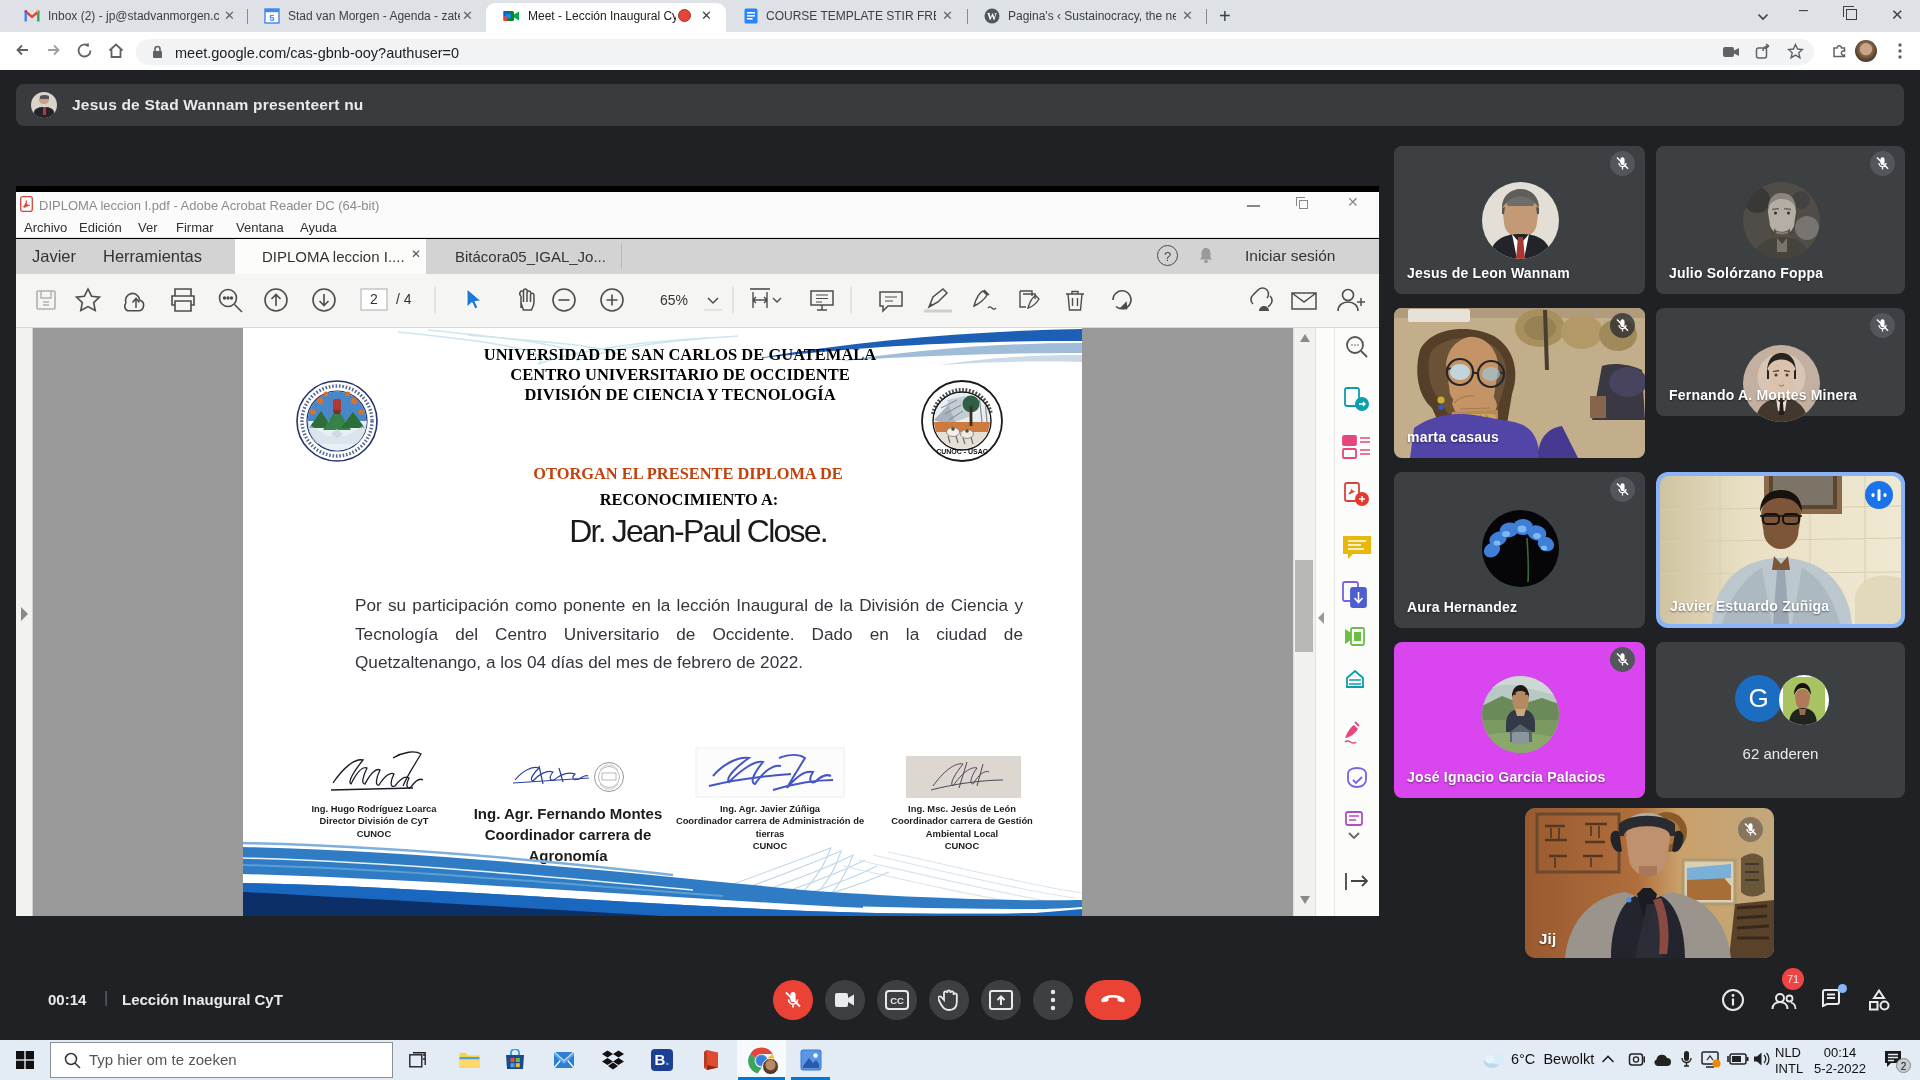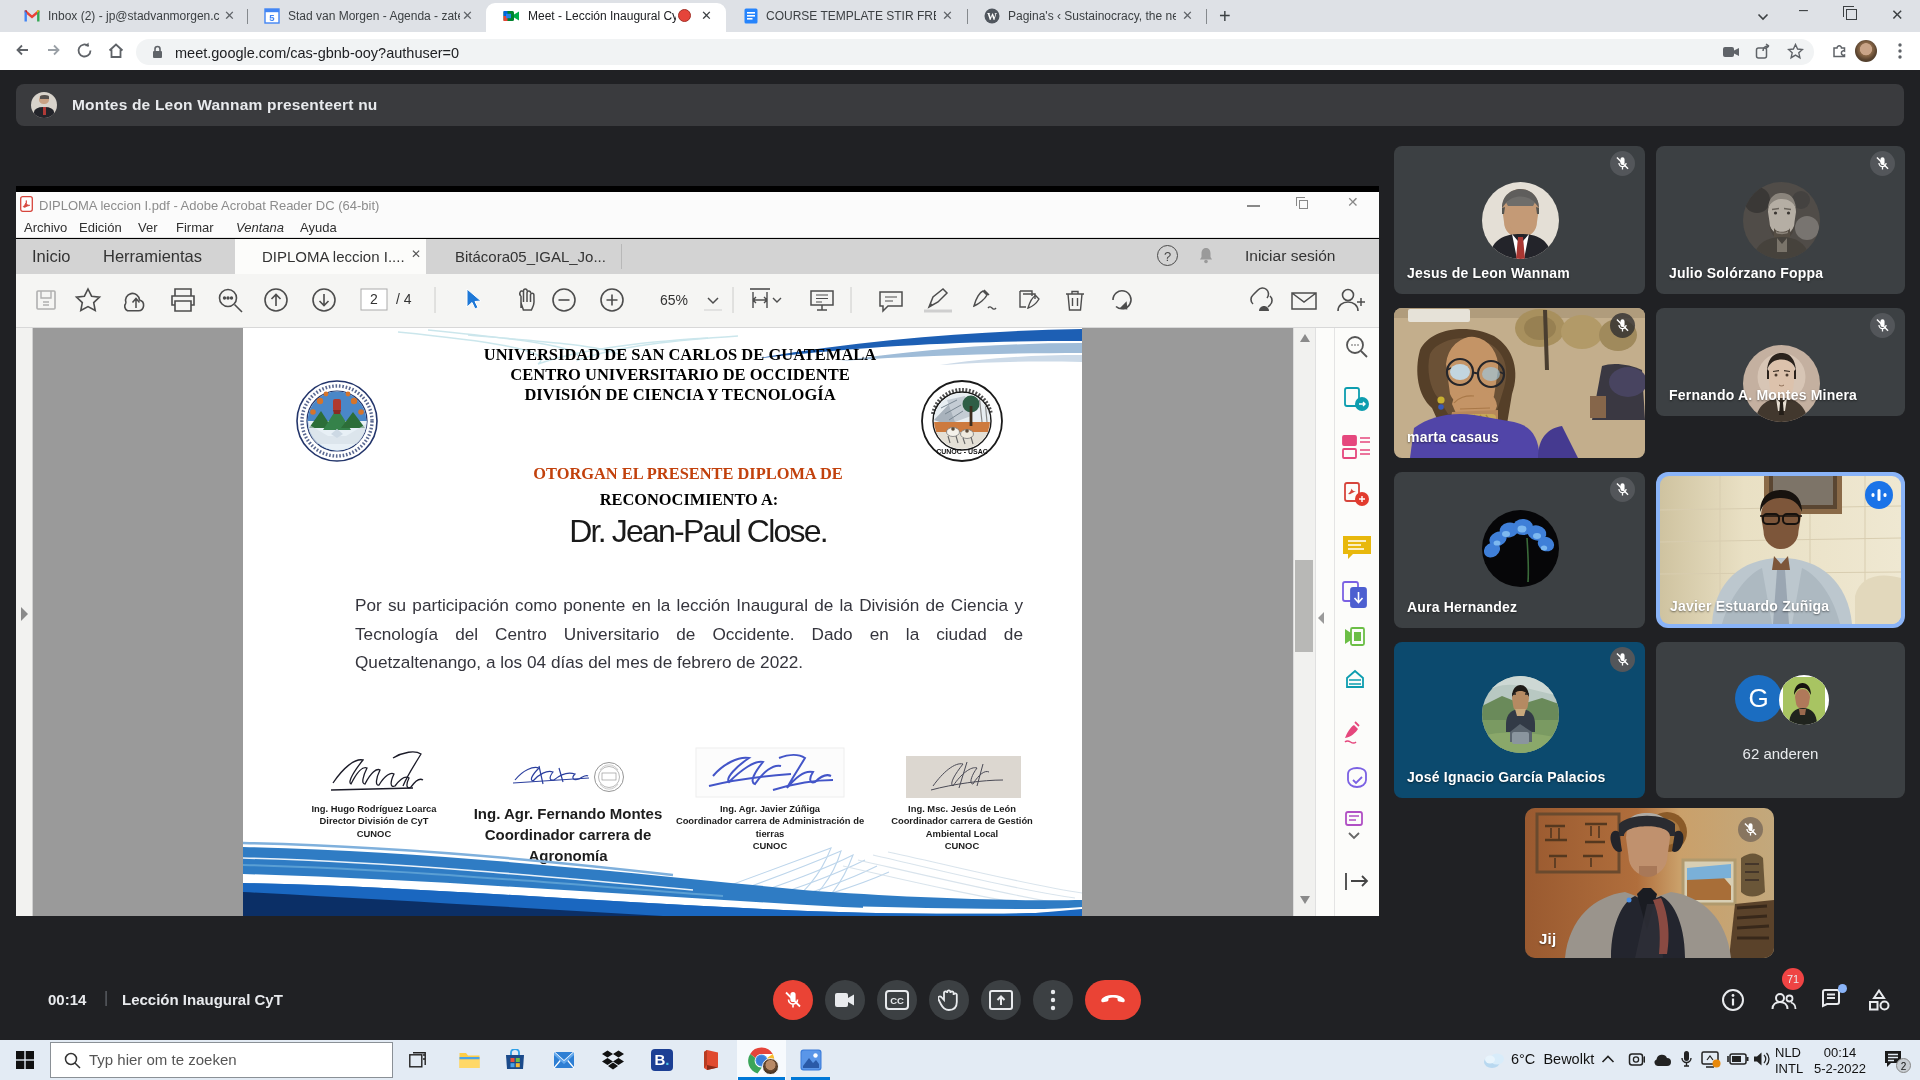--- a/index.html
+++ b/index.html
@@ -132,21 +132,21 @@
   <div class="abs" style="left:0;top:70px;width:1920px;height:970px;background:#202124;"></div>
 
   <div class="abs" style="left:16px;top:84px;width:1888px;height:42px;background:#3A3B3E;border-radius:8px;"></div>
   <div id="banner">
     <div class="abs" style="left:31px;top:92px;width:26px;height:26px;border-radius:50%;overflow:hidden;background:#D8D3CB;">
       <div class="abs" style="left:8px;top:3px;width:10px;height:9px;border-radius:50% 50% 45% 45%;background:#c8a184;"></div>
       <div class="abs" style="left:8.5px;top:3px;width:9px;height:4px;border-radius:45% 45% 0 0;background:#55514e;"></div>
       <div class="abs" style="left:3px;top:15px;width:20px;height:11px;border-radius:45% 45% 0 0;background:#23242a;"></div>
       <div class="abs" style="left:11.5px;top:15px;width:3px;height:8px;background:#B03A37;"></div>
     </div>
-    <div class="abs" style="left:72px;top:96px;font-size:15.5px;font-weight:bold;color:#E8EAED;letter-spacing:.2px;">Montes de Leon Wannam presenteert nu</div>
+    <div class="abs" style="left:72px;top:96px;font-size:15.5px;font-weight:bold;color:#E8EAED;letter-spacing:.2px;">Jesus de Stad Wannam presenteert nu</div>
   </div>
 
   <div class="abs" style="left:16px;top:186px;width:1363px;height:730px;background:#000;"></div>
   <div id="adobe">
 
     <div class="abs" style="left:16px;top:192px;width:1363px;height:26px;background:#FBFBFB;"></div>
     <svg class="abs" style="left:20px;top:196px;" width="13" height="16" viewBox="0 0 13 16">
       <rect x="0.7" y="0.7" width="11.6" height="14.6" rx="2" fill="#fff" stroke="#D6453C" stroke-width="1.3"></rect>
       <path d="M3.2,10.5 C4.5,9.8 5.3,8.6 5.8,7 C6.2,8.2 7.3,9.3 9.8,9.3 C8,9.9 6.5,10.3 5,11.2 C4.2,11.6 3.4,11.2 3.2,10.5 Z M6.3,4.5 C6.6,5.6 6.5,6.6 6.3,7.5 C6.1,6.5 6,5.5 6.3,4.5 Z" fill="#D6453C" stroke="#D6453C" stroke-width="0.8"></path>
     </svg>
@@ -154,25 +154,25 @@
     <div class="abs" style="left:1247px;top:197px;width:13px;height:2px;background:#888;margin-top:8px;"></div>
     <div class="abs" style="left:1299px;top:200px;width:9px;height:9px;border:1.3px solid #888;background:#FBFBFB;"></div>
     <div class="abs" style="left:1296px;top:197px;width:9px;height:9px;border:1.3px solid #888;border-right:none;border-bottom:none;"></div>
     <div class="abs" style="left:1347px;top:194px;font-size:14px;color:#888;">✕</div>
 
     <div class="abs" style="left:16px;top:218px;width:1363px;height:20px;background:#FBFBFB;border-bottom:1px solid #E4E4E4;"></div>
     <div class="abs" style="left:24px;top:220px;font-size:13px;color:#303030;">Archivo</div>
     <div class="abs" style="left:79px;top:220px;font-size:13px;color:#303030;">Edición</div>
     <div class="abs" style="left:138px;top:220px;font-size:13px;color:#303030;">Ver</div>
     <div class="abs" style="left:176px;top:220px;font-size:13px;color:#303030;">Firmar</div>
-    <div class="abs" style="left:236px;top:220px;font-size:13px;color:#303030;font-style:italic;">Ventana</div>
+    <div class="abs" style="left:236px;top:220px;font-size:13px;color:#303030;">Ventana</div>
     <div class="abs" style="left:300px;top:220px;font-size:13px;color:#303030;">Ayuda</div>
 
     <div class="abs" style="left:16px;top:239px;width:1363px;height:35px;background:#D3D3D3;"></div>
-    <div class="abs" style="left:32px;top:247px;font-size:16.5px;color:#333;">Inicio</div>
+    <div class="abs" style="left:32px;top:247px;font-size:16.5px;color:#333;">Javier</div>
     <div class="abs" style="left:103px;top:247px;font-size:16.5px;color:#333;">Herramientas</div>
     <div class="abs" style="left:235px;top:239px;width:191px;height:35px;background:#FCFCFA;"></div>
     <div class="abs" style="left:262px;top:248px;font-size:15px;color:#333;">DIPLOMA leccion I....</div>
     <div class="abs" style="left:411px;top:247px;font-size:12px;color:#555;">✕</div>
     <div class="abs" style="left:455px;top:248px;font-size:15px;color:#333;">Bitácora05_IGAL_Jo...</div>
     <div class="abs" style="left:621px;top:244px;width:1px;height:25px;background:#B8B8B8;"></div>
     <div class="abs" style="left:1157px;top:245px;width:21px;height:21px;border:1.6px solid #4a4a4a;border-radius:50%;color:#4a4a4a;font-size:13px;text-align:center;line-height:21px;">?</div>
     <svg class="abs" style="left:1197px;top:246px;" width="18" height="20" viewBox="0 0 18 20">
       <path d="M9,2 C5.8,2 4.5,4.5 4.5,7.5 L4.5,11 L3,13.5 L15,13.5 L13.5,11 L13.5,7.5 C13.5,4.5 12.2,2 9,2 Z" fill="#9a9a9a"></path>
       <circle cx="9" cy="15.5" r="1.8" fill="#9a9a9a"></circle>
@@ -623,21 +623,21 @@
       </div>
       <div class="abs nm" style="left:14px;bottom:14px;">Javier Estuardo Zuñiga</div>
       <div class="abs" style="right:12px;top:9px;width:28px;height:28px;border-radius:50%;background:#1A73E8;"></div>
       <svg class="abs" style="right:17px;top:16px;" width="18" height="14" viewBox="0 0 18 14">
         <rect x="1.5" y="5" width="3" height="4" rx="1.5" fill="#fff"></rect>
         <rect x="7.5" y="1" width="3" height="12" rx="1.5" fill="#fff"></rect>
         <rect x="13.5" y="5" width="3" height="4" rx="1.5" fill="#fff"></rect>
       </svg>
     </div>
 
-    <div class="abs" style="left:1394px;top:642px;width:251px;height:156px;background:#0c4a6e;border-radius:8px;">
+    <div class="abs" style="left:1394px;top:642px;width:251px;height:156px;background:#d946ef;border-radius:8px;">
       <svg class="abs" style="left:88px;top:34px;" width="77" height="77" viewBox="0 0 77 77">
         <clipPath id="cG">
             <circle cx="38.5" cy="38.5" r="38.5"></circle>
           </clipPath>
         <g clip-path="url(#cG)">
           <rect width="77" height="77" fill="#b8c8c2"></rect>
           <path d="M0,18 C14,8 30,6 44,12 L77,20 L77,0 L0,0 Z" fill="#cdd8d4"></path>
           <path d="M0,30 L20,20 L40,28 L60,22 L77,28 L77,50 L0,50 Z" fill="#6a8a5a"></path>
           <rect x="0" y="44" width="77" height="33" fill="#7a9a62"></rect>
           <path d="M0,60 C20,54 50,56 77,62 L77,77 L0,77 Z" fill="#8aa86a"></path>

